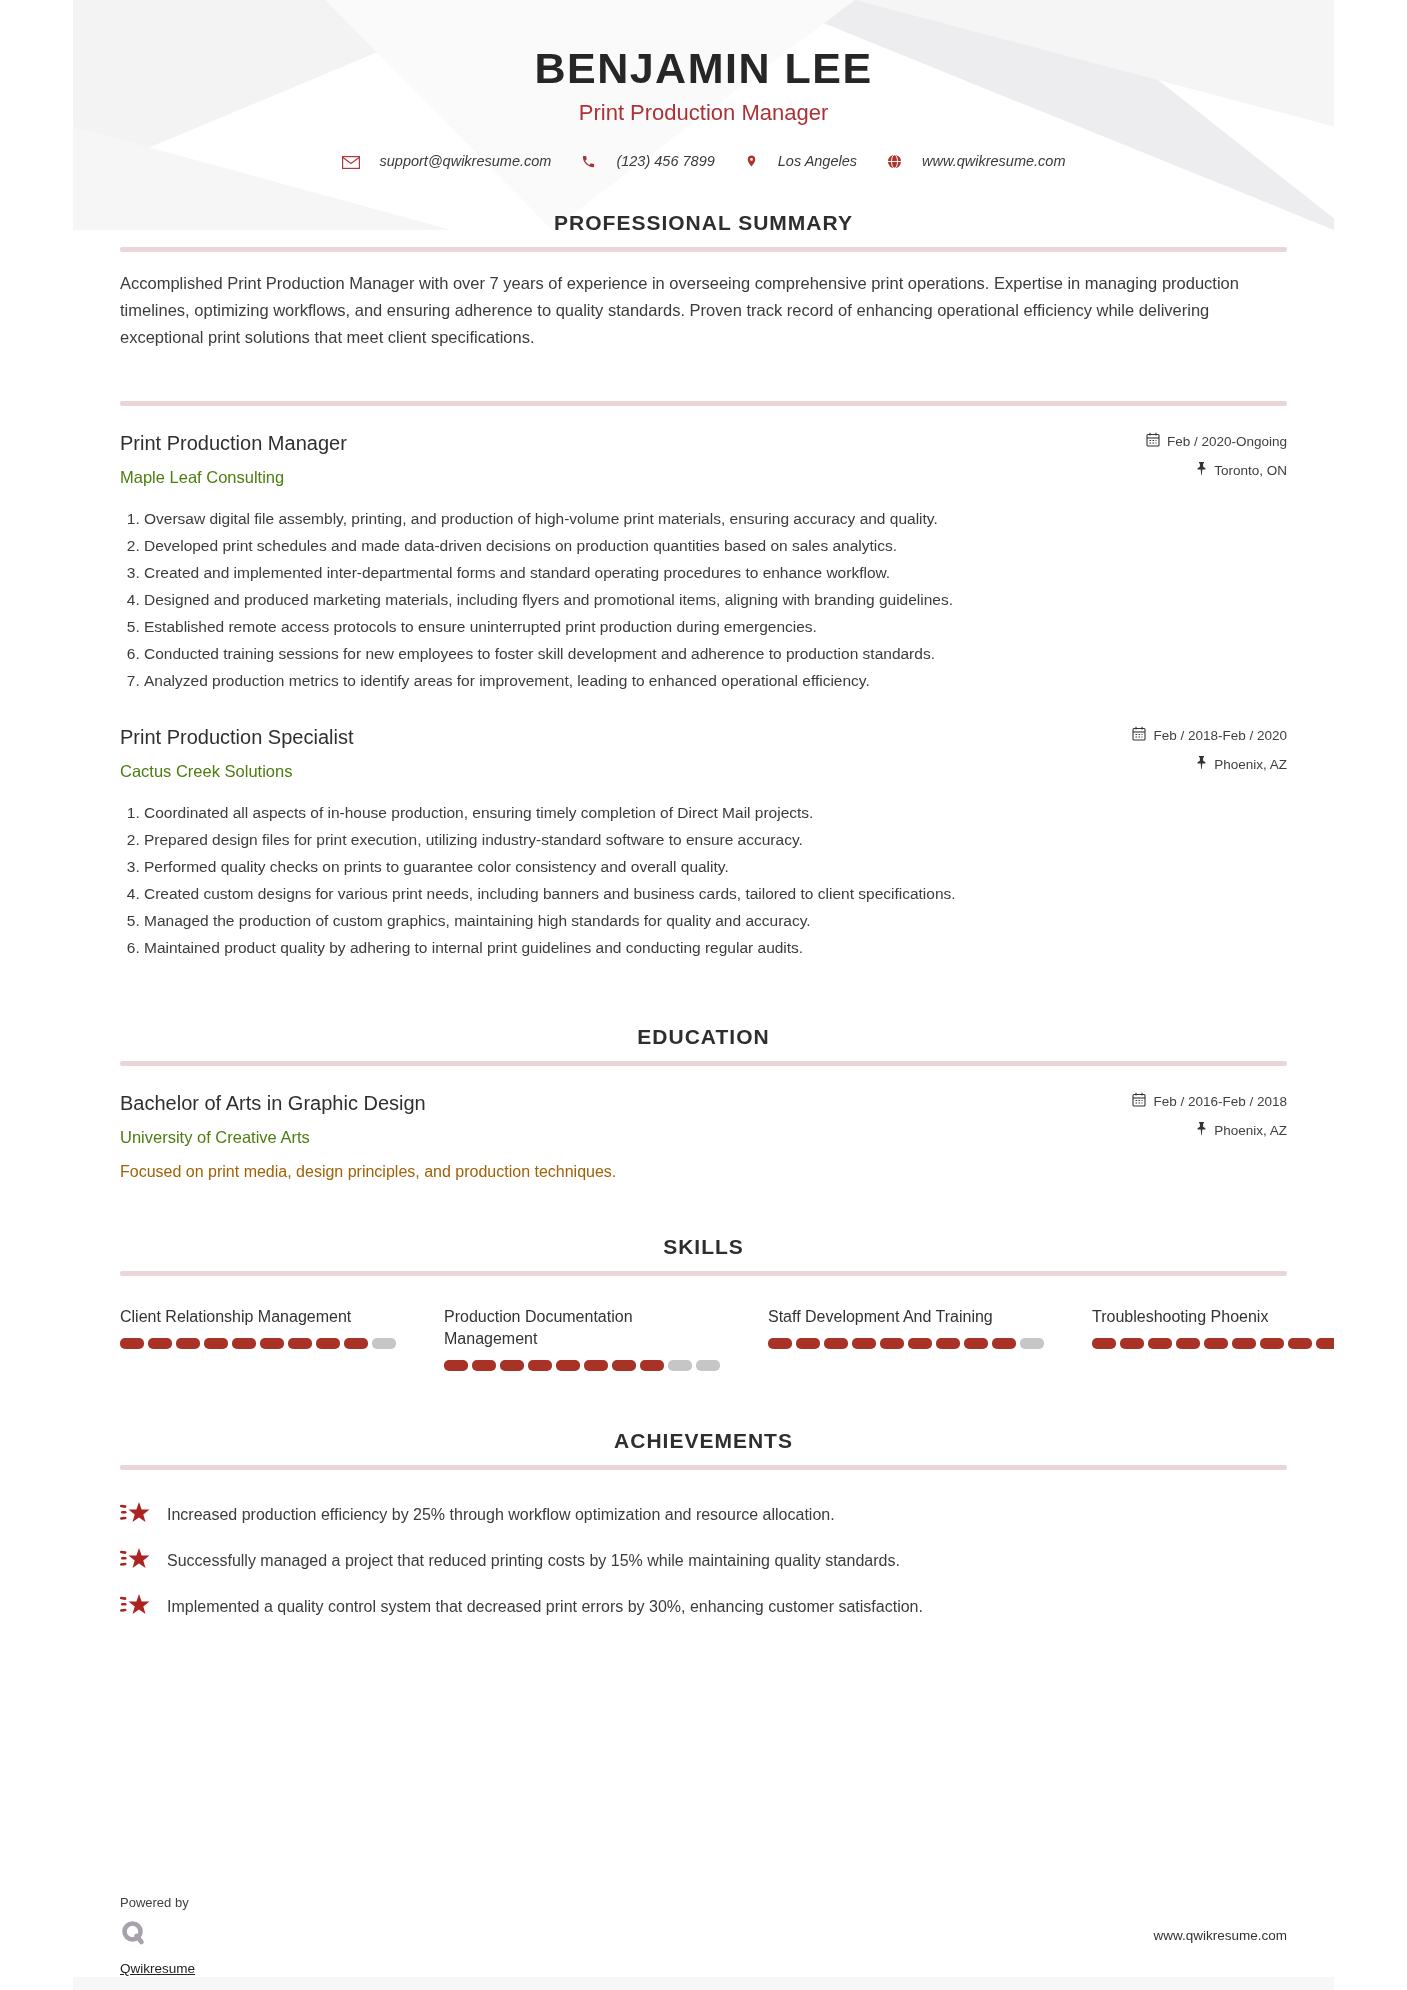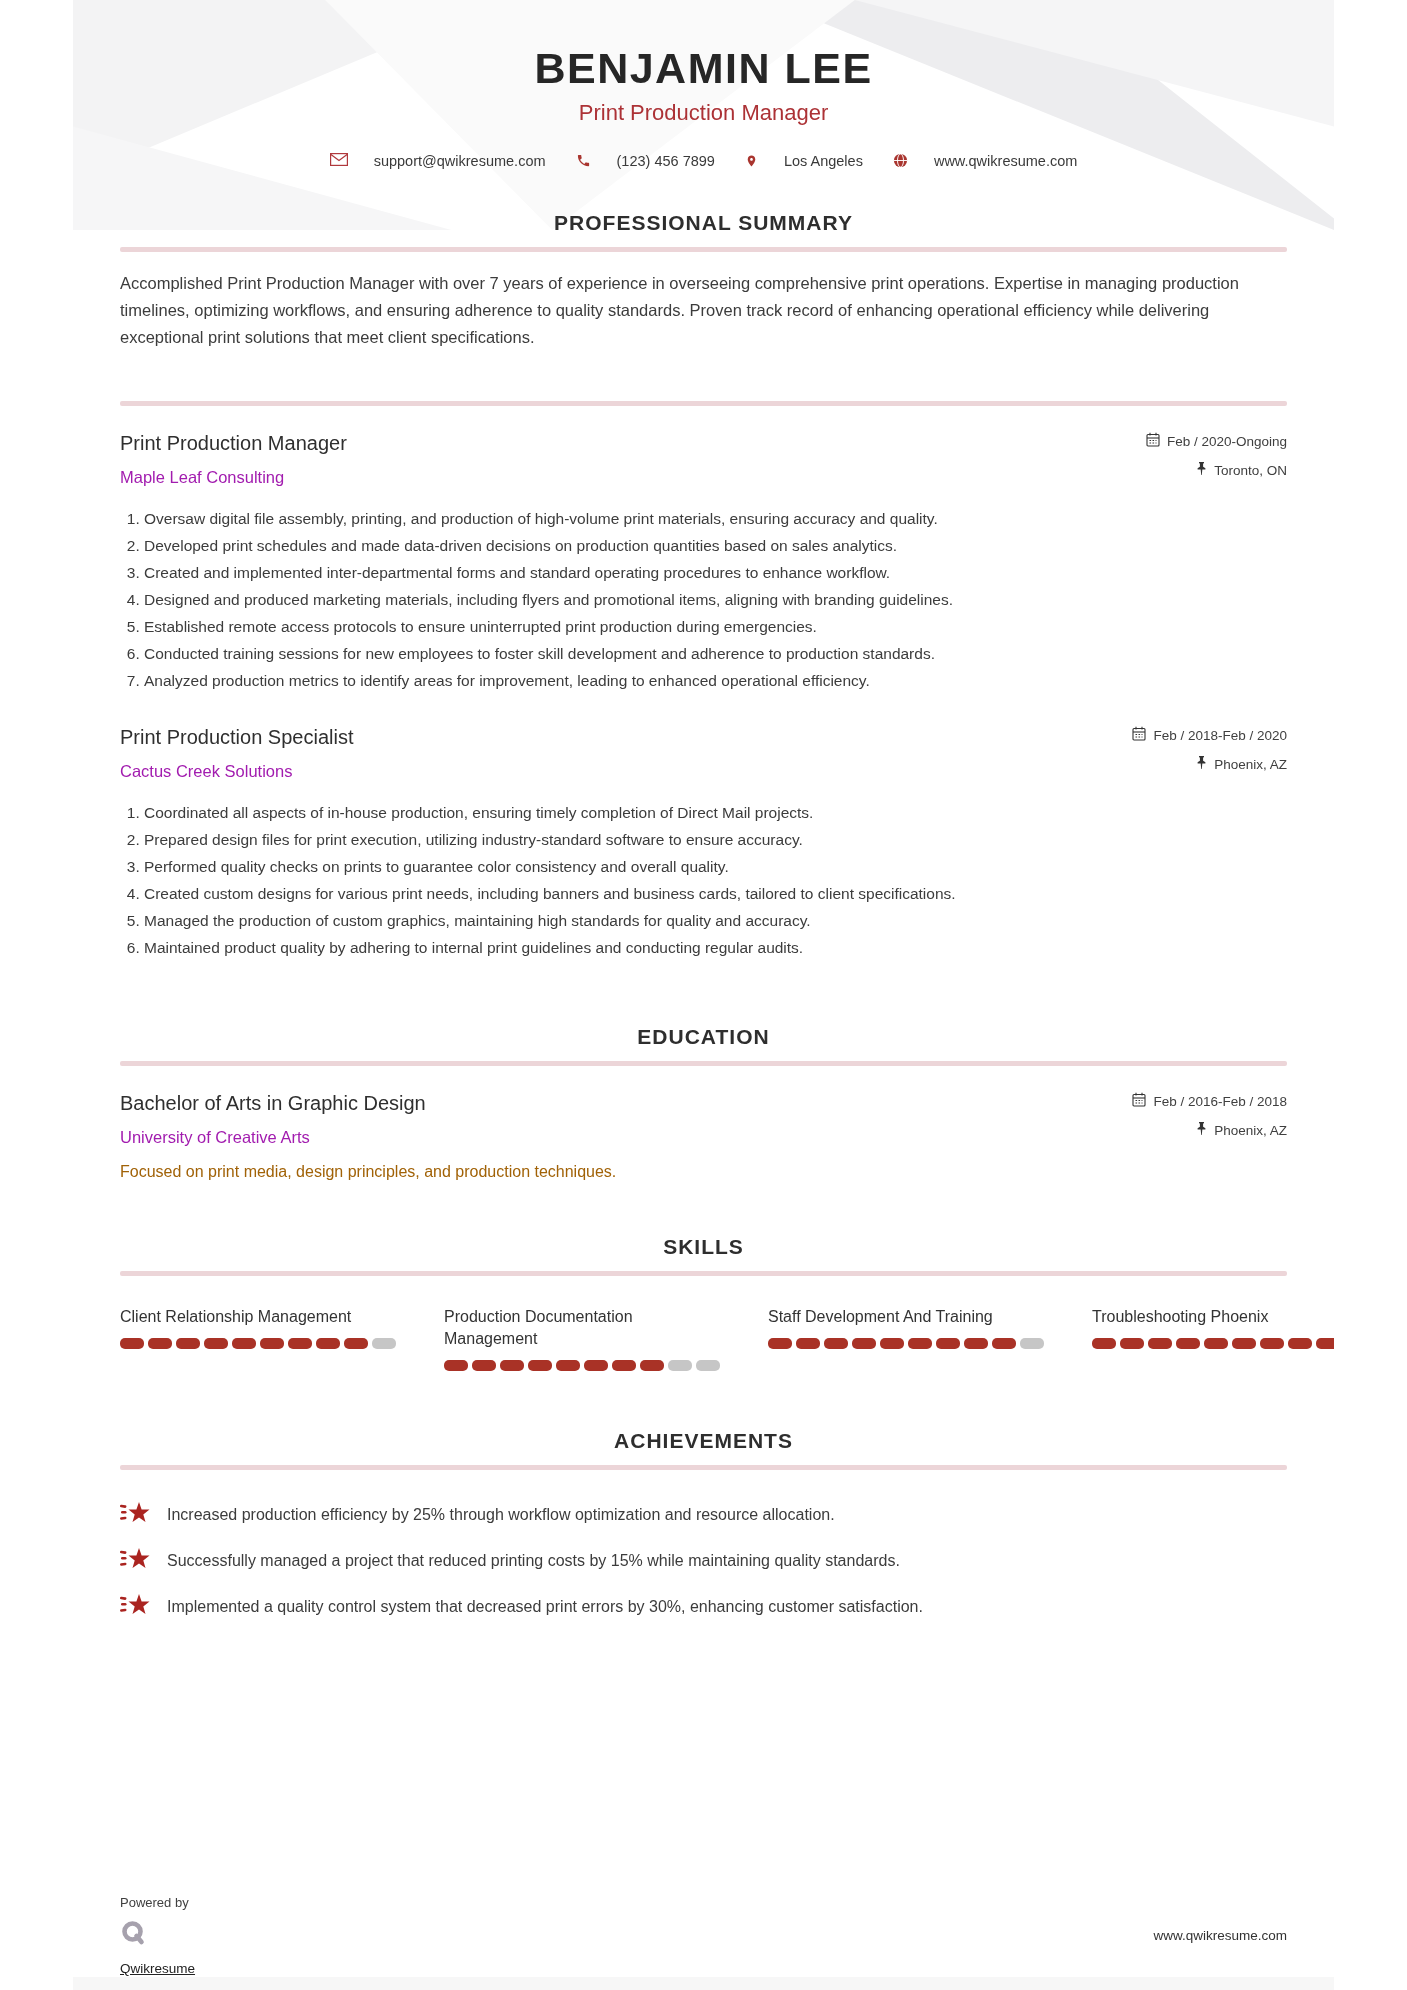--- a/index.html
+++ b/index.html
@@ -15,33 +15,33 @@
   .bg-poly .p4 { position:absolute; inset:0; background:#f5f5f6; clip-path:polygon(62% 0, 100% 0, 100% 55%); }
   .bg-poly .p5 { position:absolute; inset:0; background:#fafafa; clip-path:polygon(20% 0, 62% 0, 38% 100%); }
 
   .content { position:relative; padding:0 47px; }
 
   
   .hdr { text-align:center; padding-top:44px; }
   .hdr-name { font-size:43px; font-weight:800; letter-spacing:1.5px; color:#262626; }
   .hdr-title { margin-top:7px; font-size:22px; color:#ac3236; }
   .contacts { margin-top:27px; display:flex; justify-content:center; align-items:center; gap:30px; font-size:14.5px; color:#3a3a3a; }
-  .contact { display:flex; align-items:flex-start; gap:26px; }
+  .contact { display:flex; align-items:flex-end; gap:20px;font-style:italic; }
   .contact svg { display:block; }
 
   
   .sec-head { text-align:center; font-size:21px; font-weight:700; letter-spacing:1px; color:#2e2e2e; }
   .sec-rule { height:5px; background:#ecd5d8; border-radius:2px; margin-top:12px; }
 
   .summary-p { margin-top:18px; font-size:16.5px; line-height:27px; color:#3c3c3c; }
 
   .entry { margin-top:26px; }
   .entry-top { display:flex; justify-content:space-between; align-items:flex-start; }
   .entry-title { font-size:20px; color:#2f2f2f; font-weight:400; }
-  .entry-company { margin-top:13px; font-size:16.5px; color:#a21caf; }
+  .entry-company { margin-top:13px; font-size:16.5px; color:#4d7c0f; }
   .entry-meta { text-align:right; font-size:13.5px; color:#3f3f3f; }
   .meta-line { display:flex; justify-content:flex-end; align-items:center; gap:7px; }
   .meta-line + .meta-line { margin-top:12px; }
   .duties { margin-top:18px; padding-left:24px; }
   .duties li { font-size:15.5px; line-height:27px; color:#3c3c3c; }
   .duties li::marker { color:#3c3c3c; }
 
   .edu-desc { margin-top:16px; font-size:16px; color:#a16207; }
 
   

